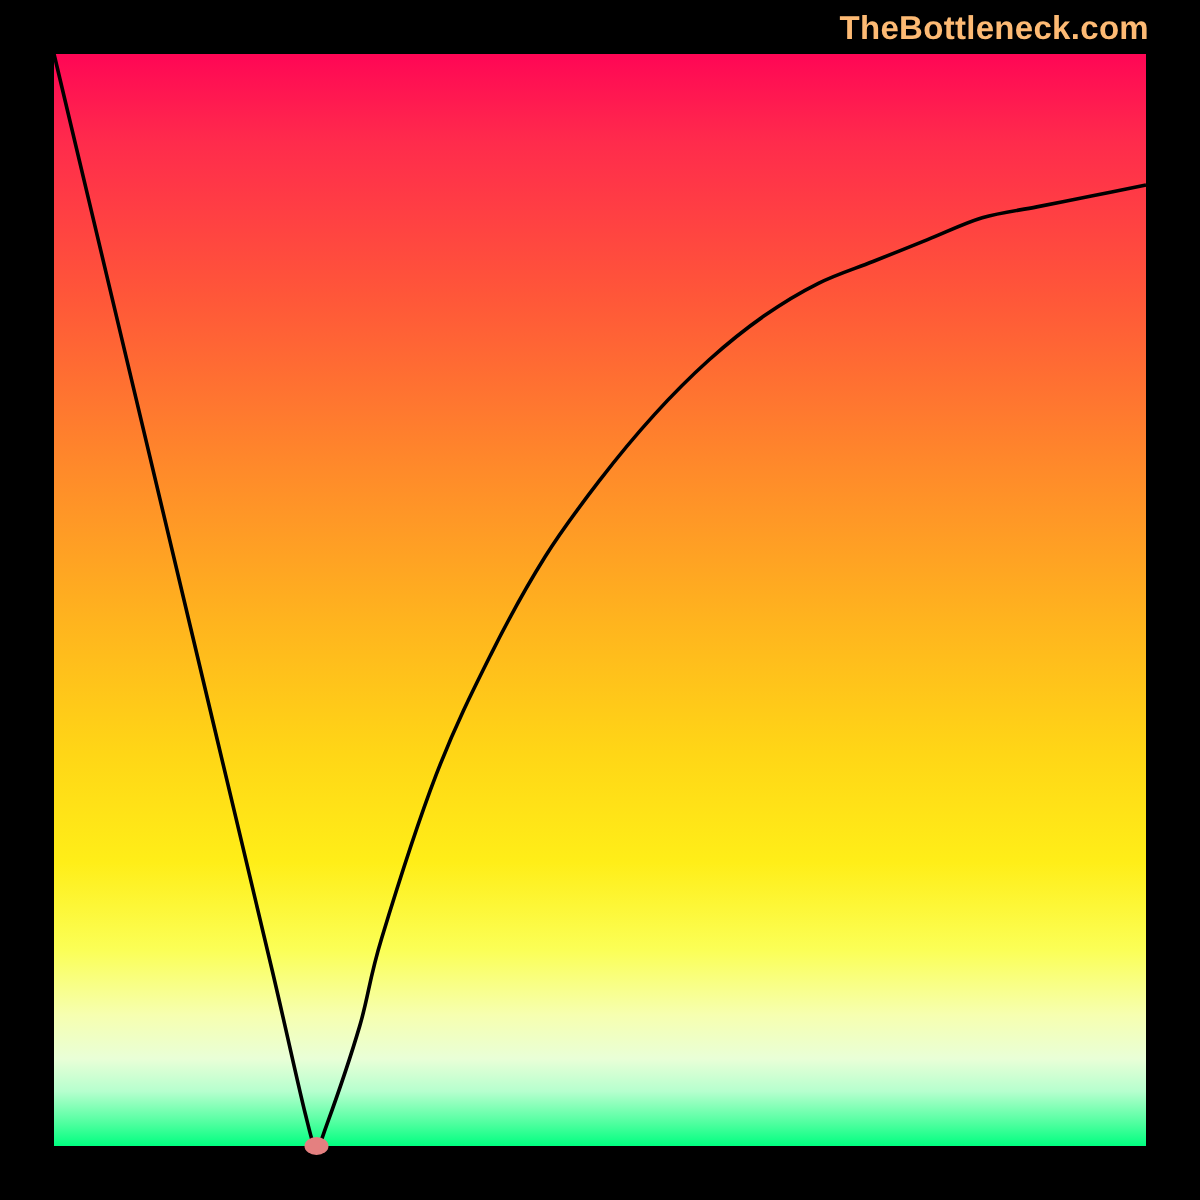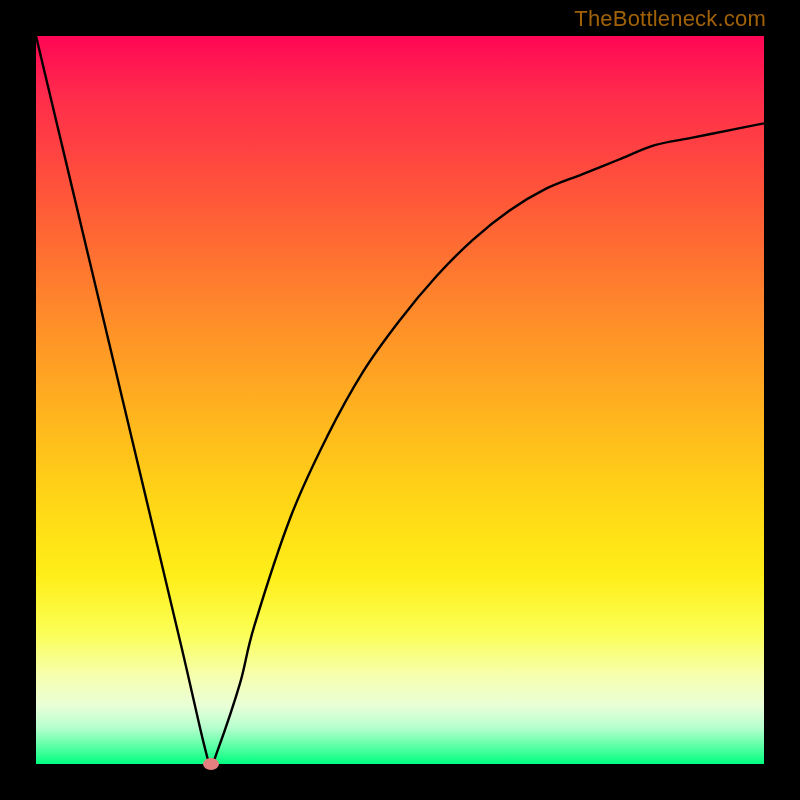--- a/index.html
+++ b/index.html
@@ -39,23 +39,23 @@
       #e9ffd7 92%,
       #b6ffce 95%,
       #4cff9e 98%,
       #00ff80 100%
     );
   }
   .watermark {
     position: absolute;
     top: 6px;
     right: 34px;
-    color: #a16207;
+    color: #fdba74;
     font-size: 22px;
-    font-weight: 400;
+    font-weight: 700;
     letter-spacing: 0.2px;
     user-select: none;
   }
   svg.curve {
     position: absolute;
     left: 0;
     top: 0;
     width: 728px;
     height: 728px;
     overflow: visible;

